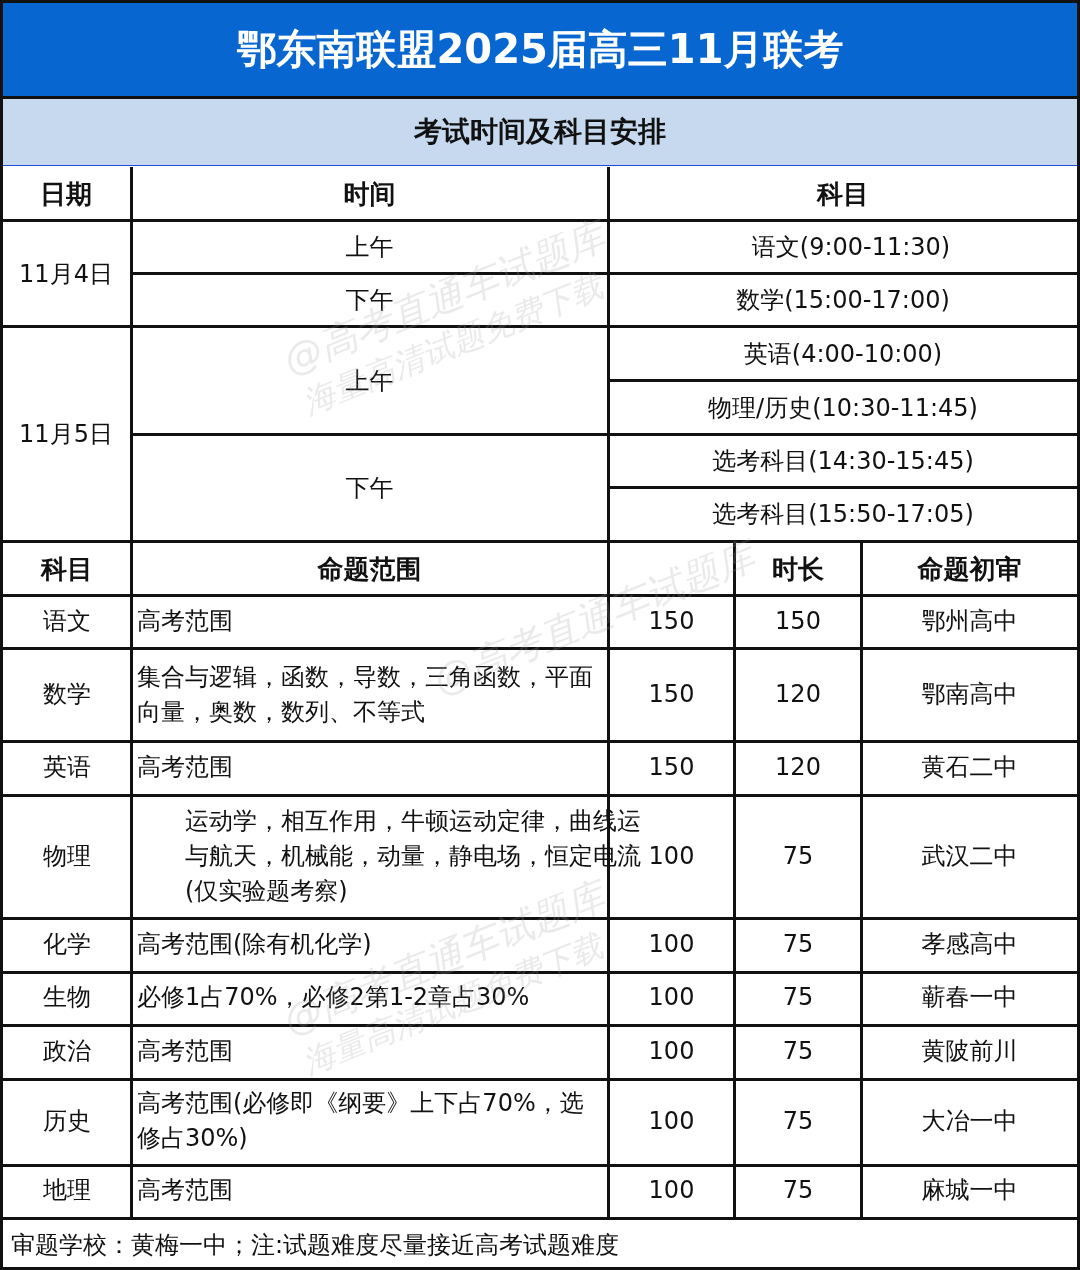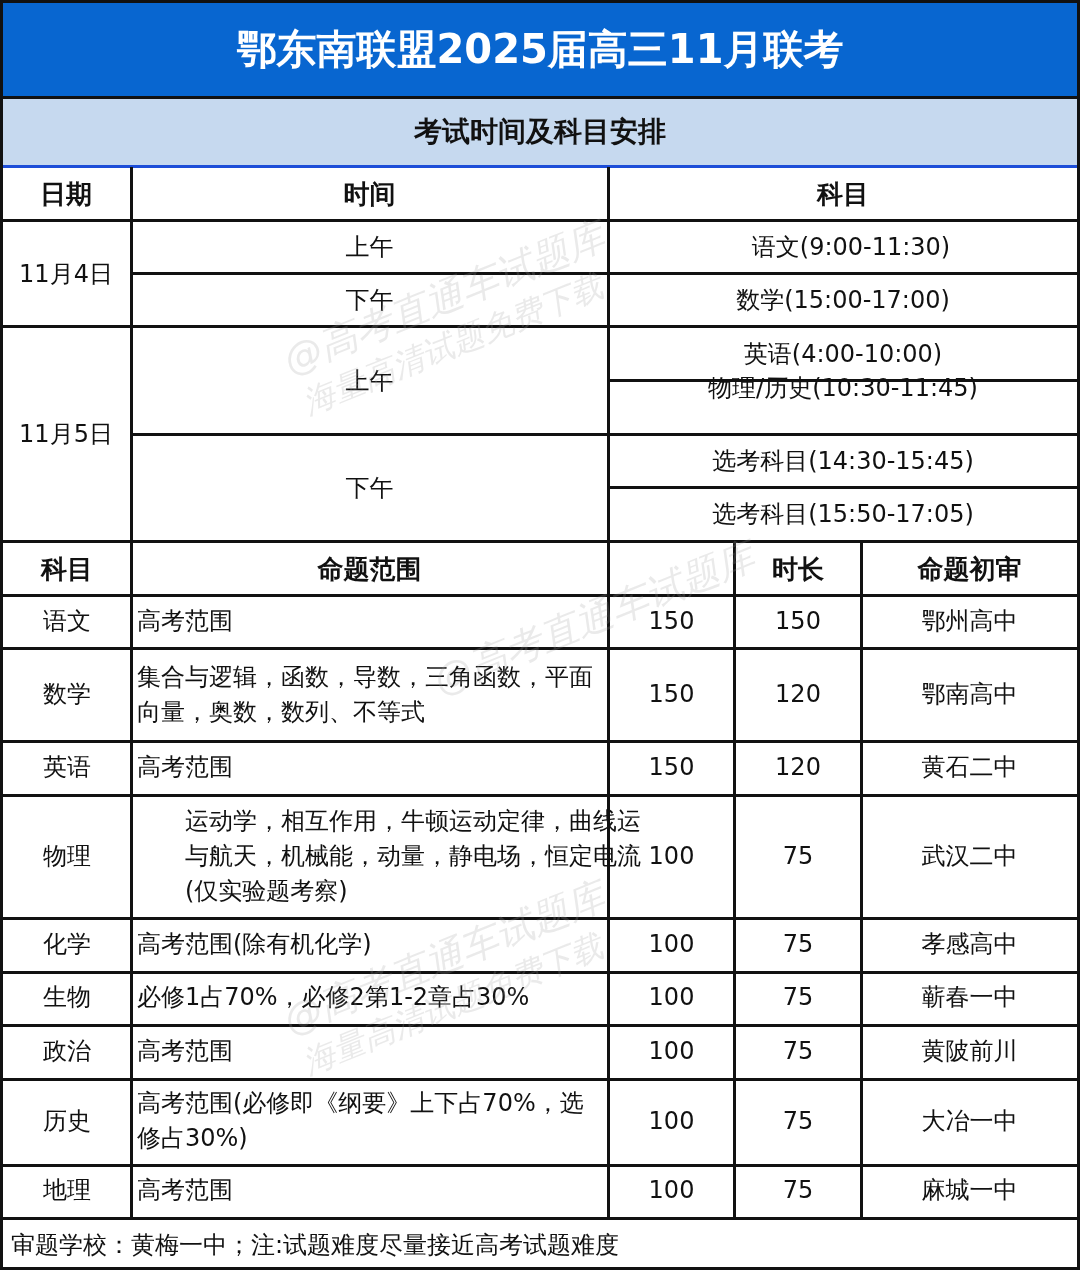--- a/index.html
+++ b/index.html
@@ -4,21 +4,21 @@
 <style>
   html, body { margin: 0; padding: 0; background: #fff; }
   body { width: 1080px; height: 1270px; position: relative; overflow: hidden;
          font-family: "DejaVu Sans", "Liberation Sans", sans-serif; color: #111; }
   .sheet { position: absolute; left: 0; top: 0; width: 1080px; height: 1270px; box-sizing: border-box; border: 3px solid #111; }
   .band-title { position: absolute; left: 0; top: 0; width: 1074px; height: 93px; background: #0866d0;
      color: #fff; font-weight: bold; font-size: 40px; display: flex; align-items: center; justify-content: center;
      border-bottom: 3px solid #111; }
   .band-sub { position: absolute; left: 0; top: 96px; width: 1074px; height: 66px; background: #c6d9ef;
      font-weight: bold; font-size: 28px; display: flex; align-items: center; justify-content: center;
-     border-bottom: 3px solid #1d4ed8; }
+     border-bottom: 1px solid #1d4ed8; }
   .cell { position: absolute; box-sizing: border-box; display: flex; align-items: center; justify-content: center;
      font-size: 24px; line-height: 35px; }
   .cell.left { justify-content: flex-start; padding-left: 6px; padding-right: 4px; }
   .cell.bold { font-weight: bold; font-size: 26px; }
   .hl { position: absolute; height: 3px; background: #111; }
   .vl { position: absolute; width: 3px; background: #111; }
   .footer { position: absolute; left: 0; top: 1217px; width: 1074px; height: 50px; display: flex; align-items: center;
      padding-left: 8px; box-sizing: border-box; font-size: 24px; }
   .wm { position: absolute; color: rgba(160,160,160,0.22); font-size: 38px; transform: rotate(-22deg);
      white-space: nowrap; pointer-events: none; font-style: italic; }
@@ -37,21 +37,21 @@
   <div class="cell" style="left:0;top:218px;width:126px;height:106px;">11月4日</div>
   <div class="cell" style="left:128px;top:218px;width:477px;height:53px;">上午</div>
   <div class="cell" style="left:128px;top:271px;width:477px;height:53px;">下午</div>
   <div class="cell" style="left:605px;top:218px;width:470px;height:53px;margin-left:8px;">语文(9:00-11:30)</div>
   <div class="cell" style="left:605px;top:271px;width:470px;height:53px;">数学(15:00-17:00)</div>
 
   <div class="cell" style="left:0;top:324px;width:126px;height:214px;">11月5日</div>
   <div class="cell" style="left:128px;top:324px;width:477px;height:108px;">上午</div>
   <div class="cell" style="left:128px;top:432px;width:477px;height:106px;">下午</div>
   <div class="cell" style="left:605px;top:324px;width:470px;height:54px;">英语(4:00-10:00)</div>
-  <div class="cell" style="left:605px;top:358px;width:470px;height:54px;">物理/历史(10:30-11:45)</div>
+  <div class="cell" style="left:605px;top:378px;width:470px;height:54px;">物理/历史(10:30-11:45)</div>
   <div class="cell" style="left:605px;top:432px;width:470px;height:53px;">选考科目(14:30-15:45)</div>
   <div class="cell" style="left:605px;top:485px;width:470px;height:53px;">选考科目(15:50-17:05)</div>
 
   <div class="cell bold" style="left:0;top:540px;width:128px;height:52px;">科目</div>
   <div class="cell bold" style="left:128px;top:540px;width:477px;height:52px;">命题范围</div>
   <div class="cell bold" style="left:732px;top:540px;width:126px;height:52px;">时长</div>
   <div class="cell bold" style="left:858px;top:540px;width:217px;height:52px;">命题初审</div>
 
   <div id="rows">
       <div class="cell " style="left: 0px; top: 592px; width: 128px; height: 52px;">语文</div>

